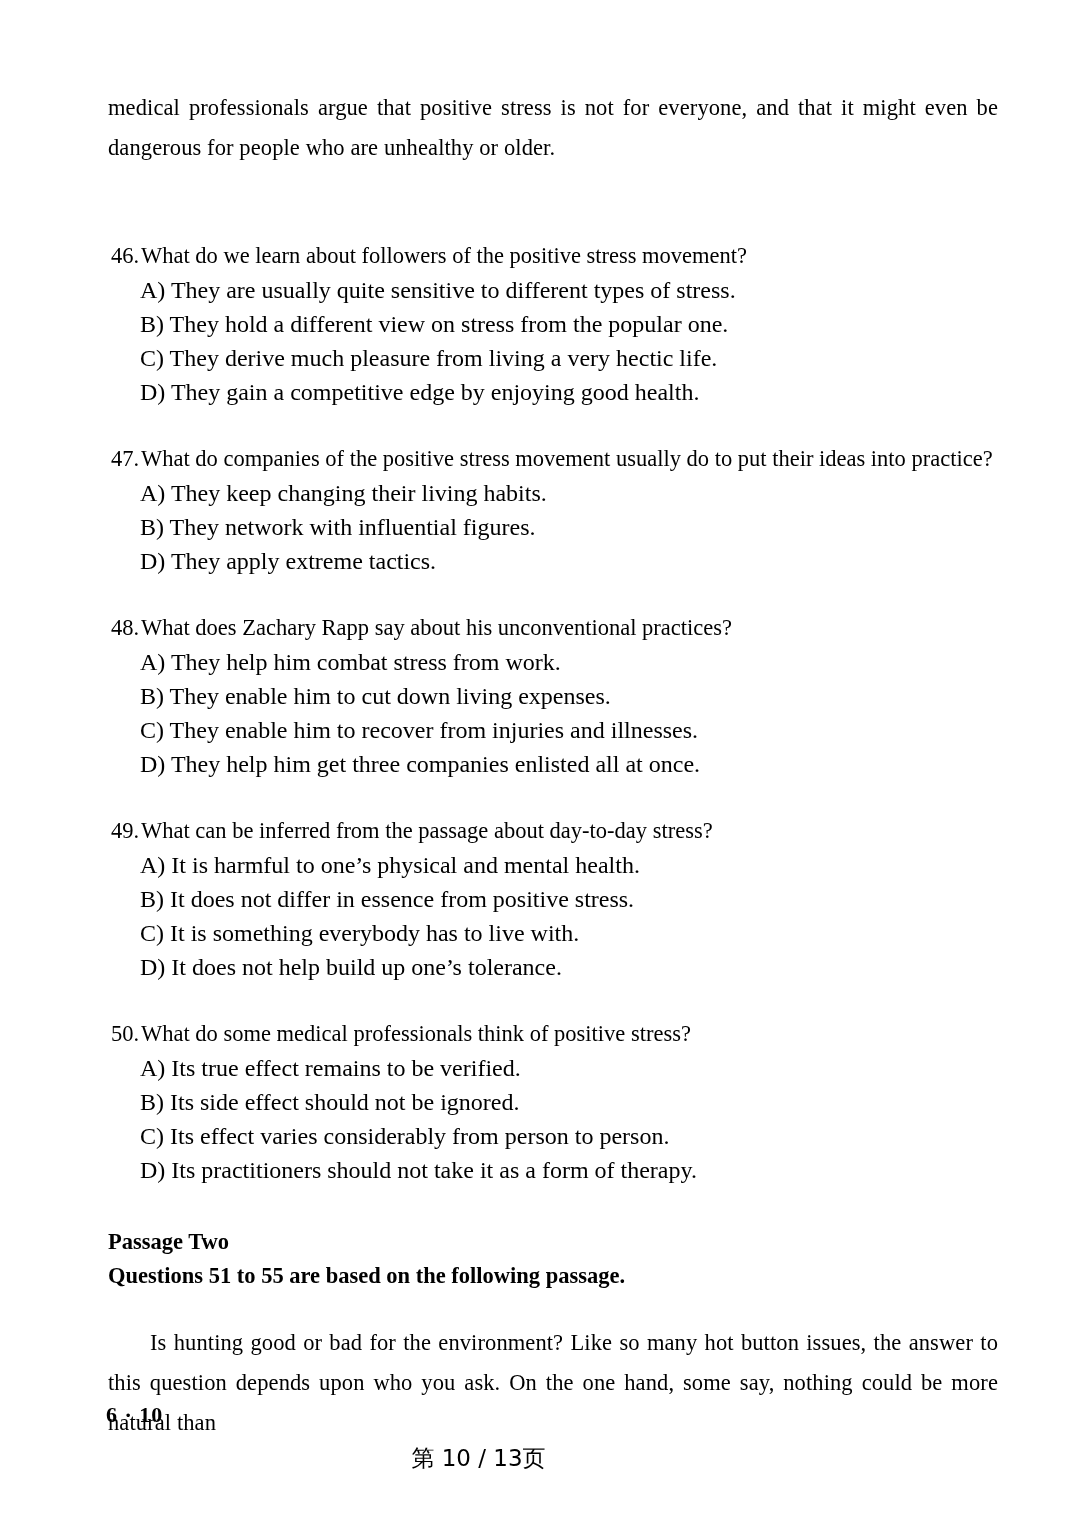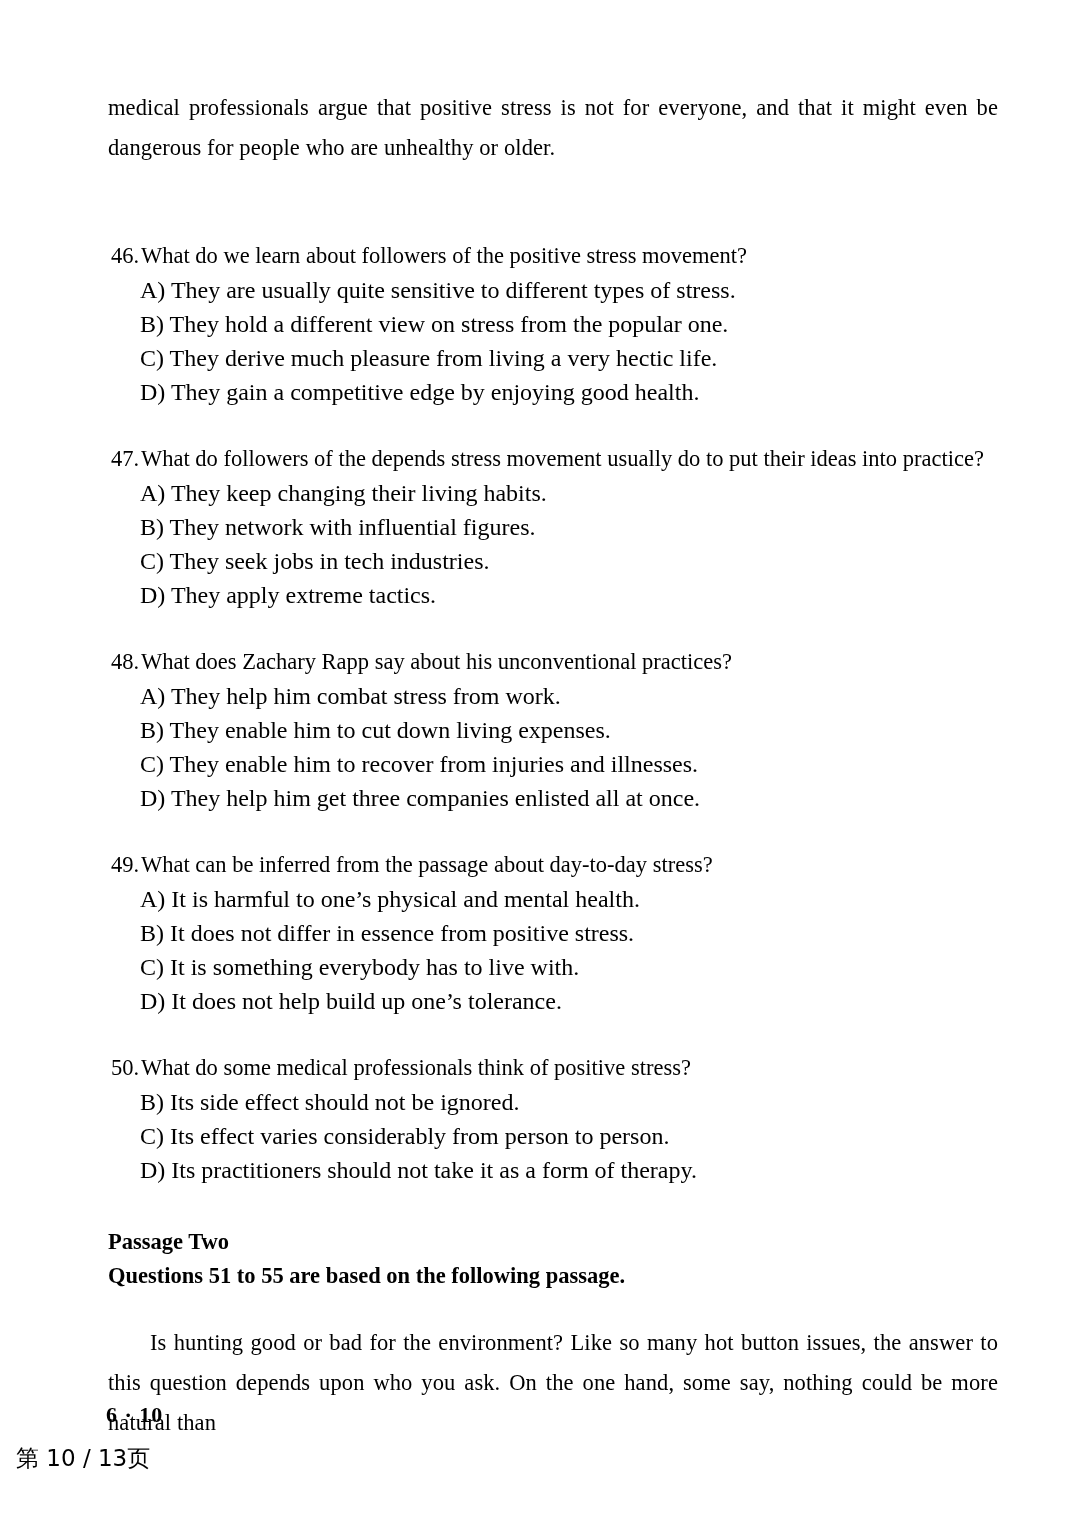--- a/index.html
+++ b/index.html
@@ -93,21 +93,21 @@
     letter-spacing: 1px;
     white-space: nowrap;
     margin-top: 14px;
   }
 
   .footer-center {
     position: absolute;
     left: 0;
     top: 1443px;
     width: 925px;
-    text-align: left;
+    text-align: center;
     font-size: 23px;
     font-family: "DejaVu Sans", "Liberation Sans", sans-serif;
     white-space: nowrap;
   }
 </style>
 </head>
 <body>
 
 <div class="page">
   <div class="col">
@@ -118,24 +118,23 @@
 
     <div class="q-block">
       <p class="q-stem"><span class="qnum">46.</span><span>What do we learn about followers of the positive stress movement?</span></p>
       <p class="opt">A) They are usually quite sensitive to different types of stress.</p>
       <p class="opt">B) They hold a different view on stress from the popular one.</p>
       <p class="opt">C) They derive much pleasure from living a very hectic life.</p>
       <p class="opt">D) They gain a competitive edge by enjoying good health.</p>
     </div>
 
     <div class="q-block">
-      <p class="q-stem"><span class="qnum">47.</span><span>What do followers of the depends stress movement usually do to put their ideas into practice?</span></p>
+      <p class="q-stem"><span class="qnum">47.</span><span>What do companies of the positive stress movement usually do to put their ideas into practice?</span></p>
       <p class="opt">A) They keep changing their living habits.</p>
       <p class="opt">B) They network with influential figures.</p>
-      <p class="opt">C) They seek jobs in tech industries.</p>
       <p class="opt">D) They apply extreme tactics.</p>
     </div>
 
     <div class="q-block">
       <p class="q-stem"><span class="qnum">48.</span><span>What does Zachary Rapp say about his unconventional practices?</span></p>
       <p class="opt">A) They help him combat stress from work.</p>
       <p class="opt">B) They enable him to cut down living expenses.</p>
       <p class="opt">C) They enable him to recover from injuries and illnesses.</p>
       <p class="opt">D) They help him get three companies enlisted all at once.</p>
     </div>
@@ -143,20 +142,21 @@
     <div class="q-block">
       <p class="q-stem"><span class="qnum">49.</span><span>What can be inferred from the passage about day-to-day stress?</span></p>
       <p class="opt">A) It is harmful to one’s physical and mental health.</p>
       <p class="opt">B) It does not differ in essence from positive stress.</p>
       <p class="opt">C) It is something everybody has to live with.</p>
       <p class="opt">D) It does not help build up one’s tolerance.</p>
     </div>
 
     <div class="q-block">
       <p class="q-stem"><span class="qnum">50.</span><span>What do some medical professionals think of positive stress?</span></p>
+      <p class="opt">A) Its true effect remains to be verified.</p>
       <p class="opt">B) Its side effect should not be ignored.</p>
       <p class="opt">C) Its effect varies considerably from person to person.</p>
       <p class="opt">D) Its practitioners should not take it as a form of therapy.</p>
     </div>
 
     <div class="gap-lg"></div>
 
     <p class="bold-line">Passage Two</p>
     <p class="bold-line">Questions 51 to 55 are based on the following passage.</p>
 

